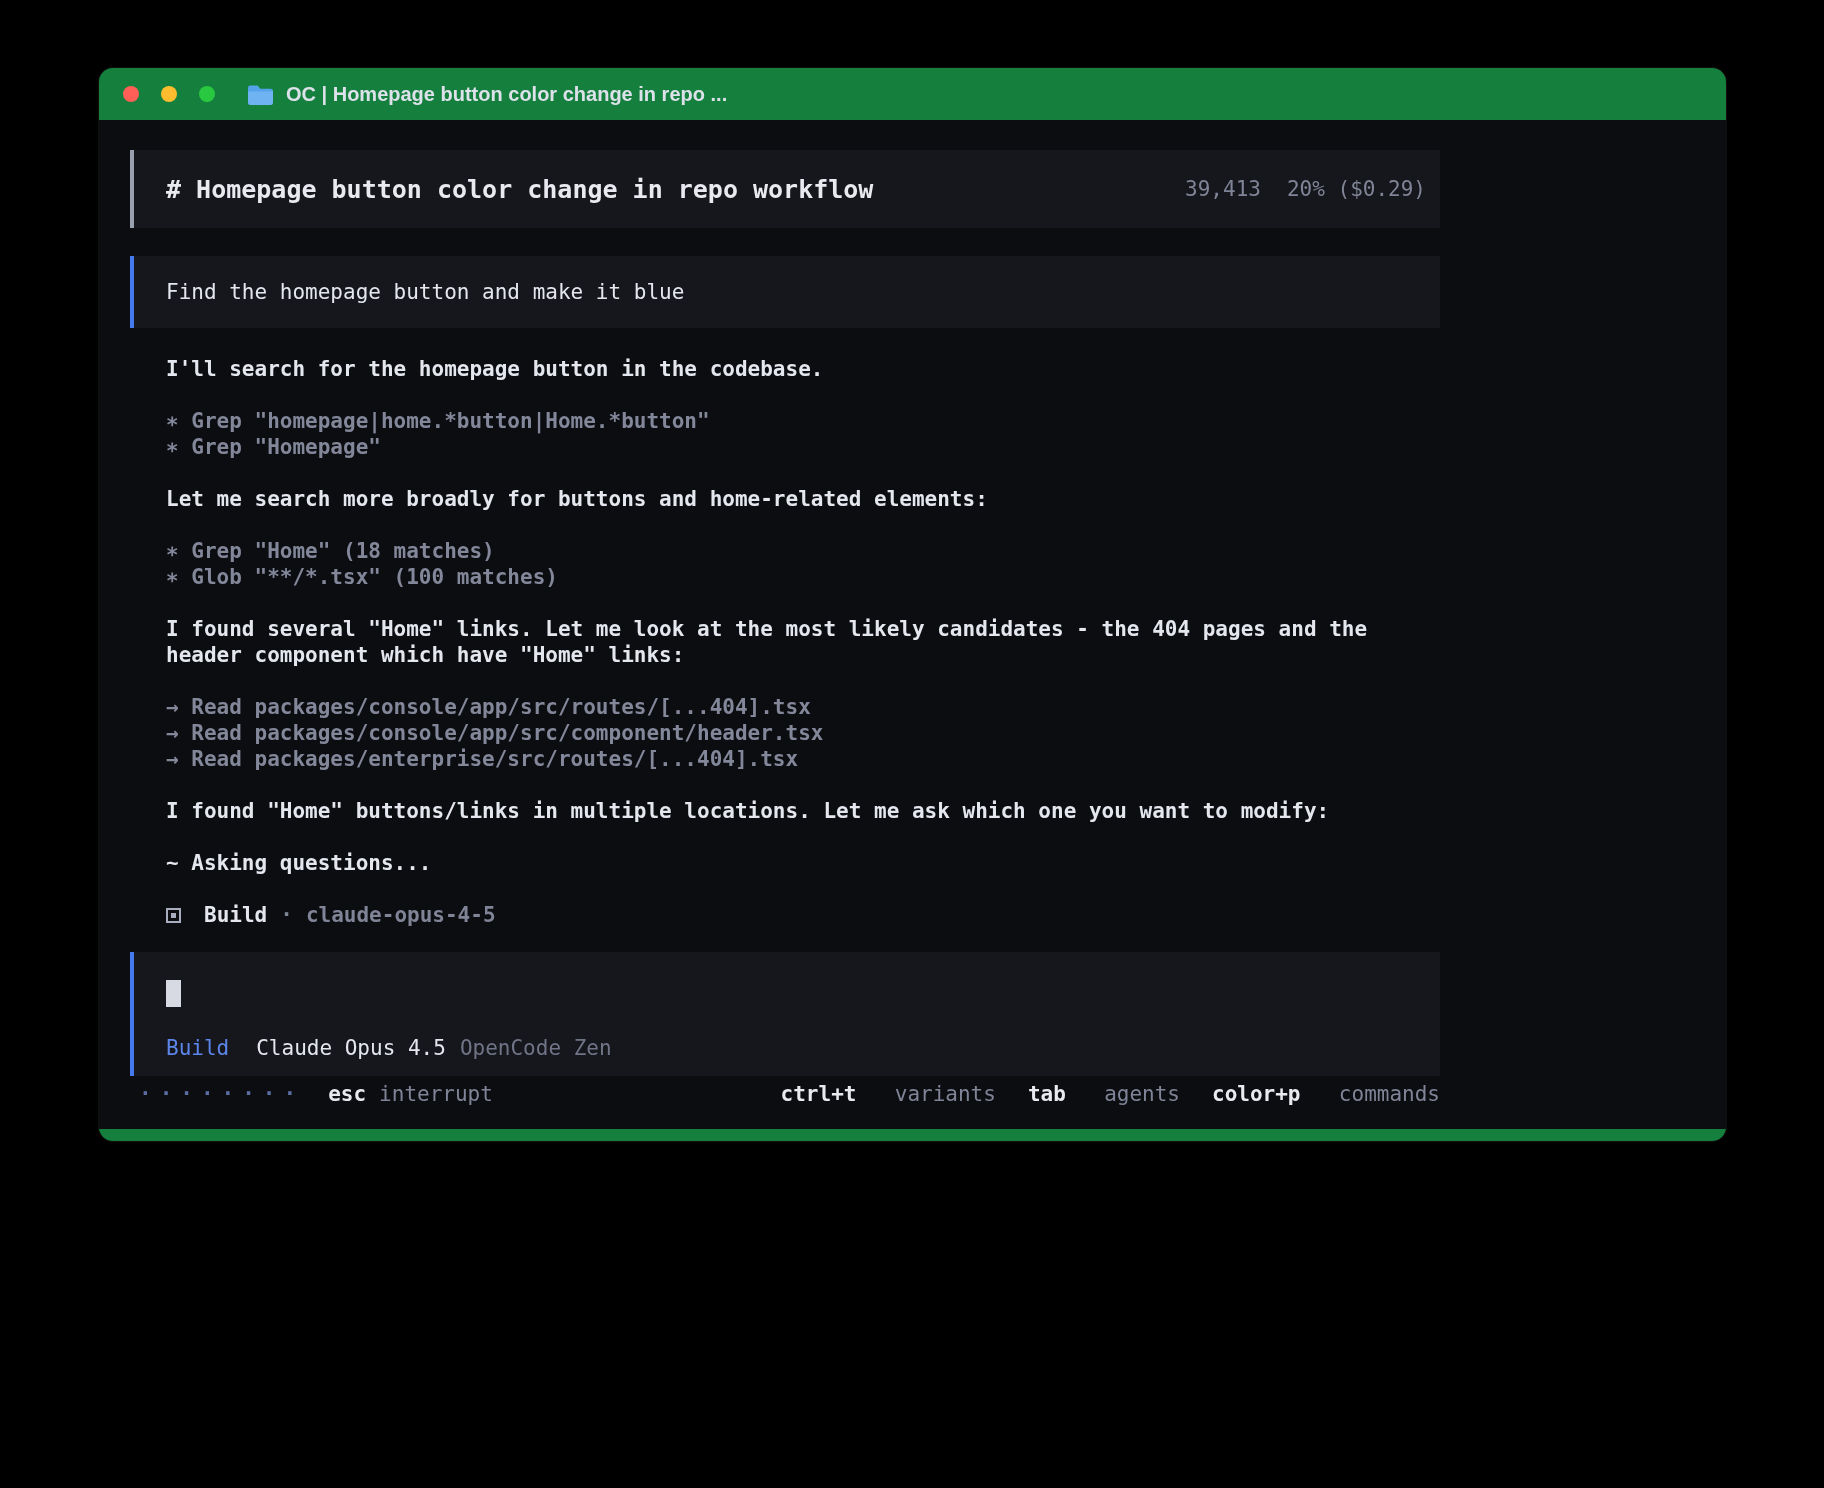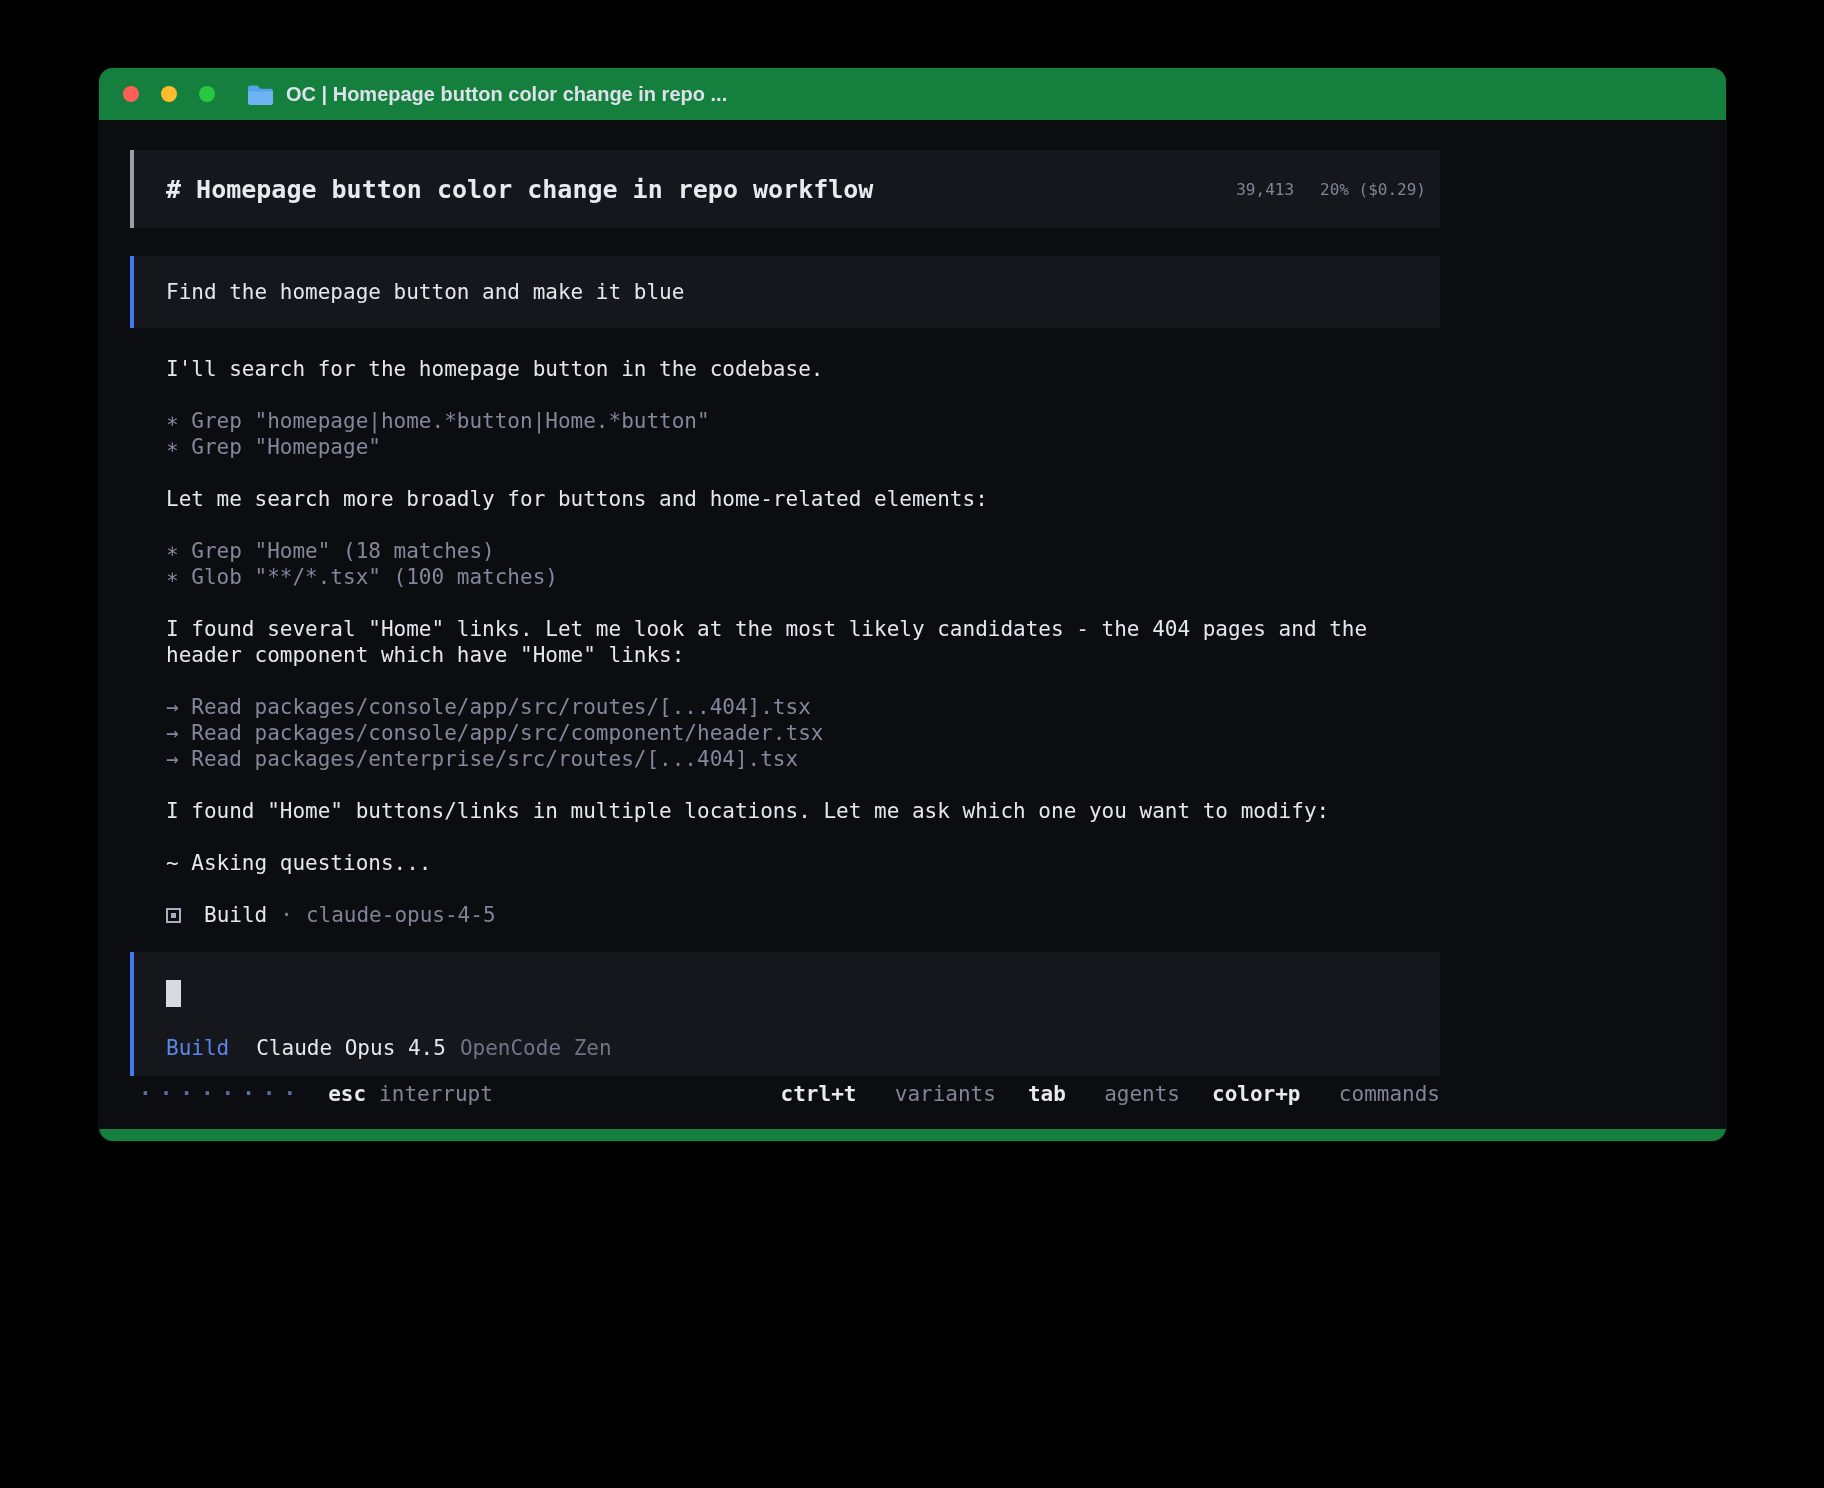--- a/index.html
+++ b/index.html
@@ -26,29 +26,29 @@
     background:#0c0d11; padding:30px 0 0 31px;
   }
   .col { width:1310px; }
 
   .hdr {
     height:78px; background:#16171c; border-left:4px solid #9aa0ad;
     display:flex; align-items:center; justify-content:space-between;
     padding:0 14px 0 32px; margin-bottom:28px;
   }
   .hdr-title { font-weight:700; font-size:25px; color:#e8eaf0; white-space:nowrap; }
-  .hdr-stats { color:#7f8496; font-size:16px; display:flex; gap:26px; white-space:nowrap; }
+  .hdr-stats { color:#7f8496; font-size:21px; display:flex; gap:26px; white-space:nowrap; }
 
   .usr {
     height:72px; background:#16171c; border-left:4px solid #4579f0;
     display:flex; align-items:center; padding-left:32px; margin-bottom:28px;
     font-size:21px; color:#e4e7ee;
   }
 
-  .tr { margin-left:36px; width:1274px; font-size:21px; line-height:26px; color:#e4e7ee; }
+  .tr { margin-left:36px; width:1274px; font-size:21px; line-height:26px; color:#e4e7ee;font-weight:bold; }
   .tr .para { margin-bottom:26px; }
   .tr .group { margin-bottom:26px; }
   .tool { color:#83879a; white-space:nowrap; }
 
   .agent { display:flex; align-items:center; margin-bottom:24px; white-space:nowrap; }
   .agent-icon { width:15px; height:15px; border:2px solid #a8adc0; display:inline-block; position:relative; margin-right:23px; flex:0 0 auto; }
   .agent-icon::after { content:""; position:absolute; left:3px; top:3px; width:5px; height:5px; background:#a8adc0; }
   .agent-name { color:#e4e7ee; }
   .agent-sep { color:#7f8496; margin:0 13px; }
   .agent-model { color:#7f8496; }

